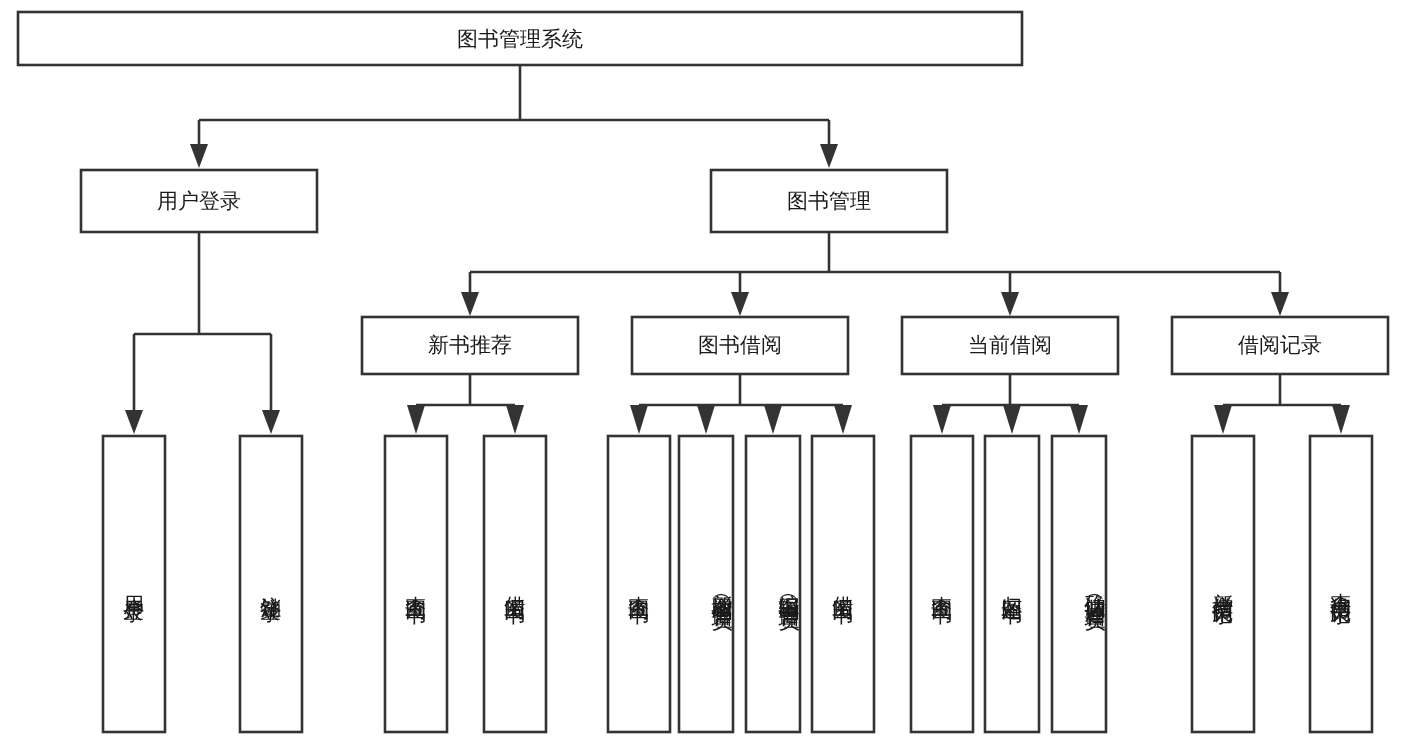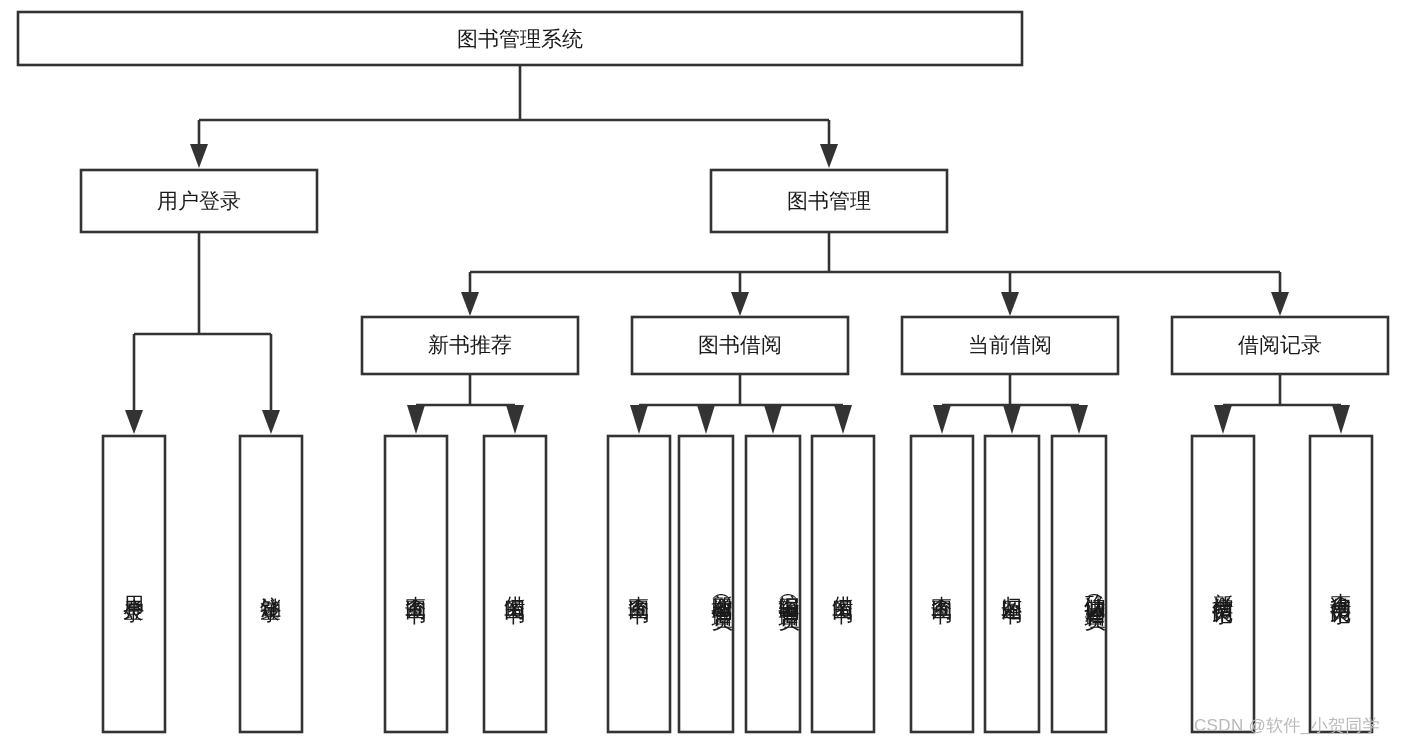--- a/index.html
+++ b/index.html
@@ -198,15 +198,14 @@
   <div class="vlabel" style="left:608px;  top:436px; width:62px; height:296px;">查询图书</div>
   <div class="vlabel" style="left:679px;  top:444px; width:54px; height:288px; align-items:flex-start;">新增图书（管理员）</div>
   <div class="vlabel" style="left:746px;  top:444px; width:54px; height:288px; align-items:flex-start;">编辑图书（管理员）</div>
   <div class="vlabel" style="left:812px;  top:436px; width:62px; height:296px;">借阅图书</div>
   <div class="vlabel" style="left:911px;  top:436px; width:62px; height:296px;">查询图书</div>
   <div class="vlabel" style="left:985px;  top:436px; width:54px; height:296px;">归还图书</div>
   <div class="vlabel" style="left:1052px; top:444px; width:54px; height:288px; align-items:flex-start;">确认归还（管理员）</div>
   <div class="vlabel" style="left:1192px; top:436px; width:62px; height:296px;">新增借阅记录</div>
   <div class="vlabel" style="left:1310px; top:436px; width:62px; height:296px;">查询借阅记录</div>
 
-  <div class="watermark" style="left:1194px; top:714px;">CSDN @软件_小贺同学</div>
 
 </div>
 
 </body></html>

